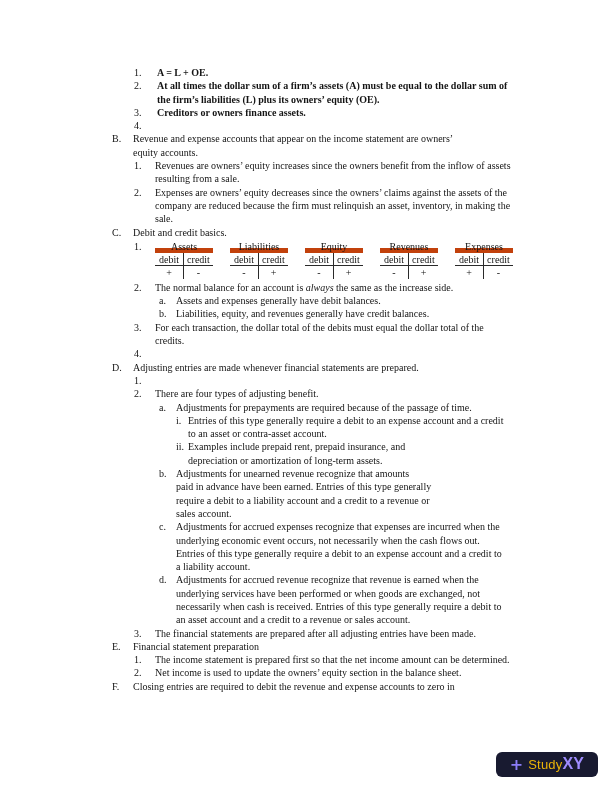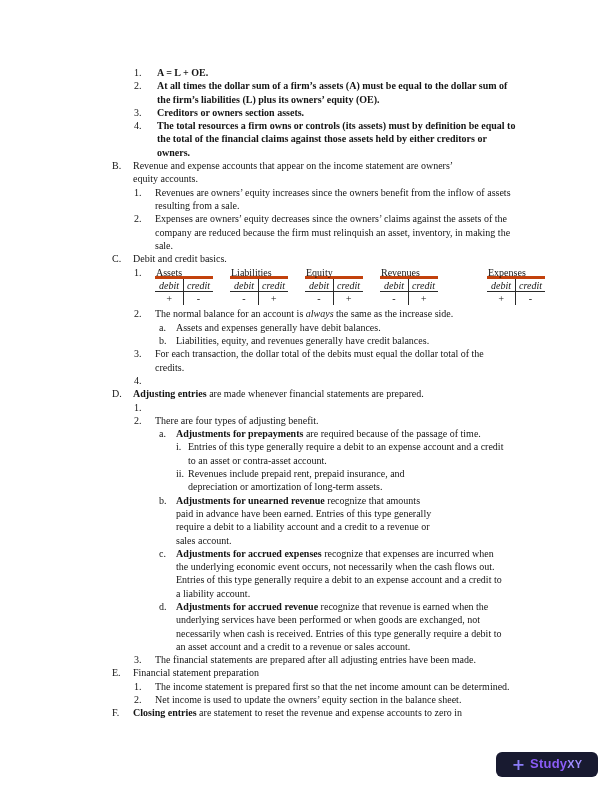--- a/index.html
+++ b/index.html
@@ -29,67 +29,66 @@
 
   .lvl-alpha { margin-left:159px; }
   .lvl-alpha .lbl { width:17px; }
   .lvl-alpha .txt { max-width:330px; }
 
   .lvl-roman { margin-left:176px; }
   .lvl-roman .lbl { width:12px; }
   .lvl-roman .txt { max-width:320px; }
 
   .prewrap .txt { white-space:pre-line; max-width:340px; }
-  b { font-weight:bold;margin-top:8px; }
+  b { font-weight:normal;margin-top:8px; }
   i { font-style:italic; }
 
   
   .trow { display:flex; margin-left:134px; margin-top:1px; margin-bottom:2px; }
   .trow .lbl { width:21px; flex:none; }
   .taccts { display:flex; }
   .tacct { margin-right:17px; }
-  .tacct:last-child { margin-right:0;margin-left:32px; }
-  .tname { border-bottom:3px solid #c2410c; padding:0 1px; height:13px; }
-  .tgrid { display:flex;font-style:italic; }
+  .tacct:last-child { margin-right:0; }
+  .tname { text-align:center; border-bottom:5px solid #c2410c; padding:0 1px; height:13px; }
+  .tgrid { display:flex; }
   .tcell { width:29px; text-align:center; height:13px; }
   .tcell.dl { border-right:1px solid #2a2a2a; }
   .thead .tcell { border-bottom:1px solid #2a2a2a; }
 
   
   .brand {
     position:absolute; right:14px; bottom:15px;
     width:102px; height:25px; background:#181a30; border-radius:6px;
     display:flex; align-items:center; justify-content:center; gap:5px;
     font-family:"Liberation Sans", sans-serif;
   }
   .brand .plus { color:#8b7cf8; font-size:16px; font-weight:bold; line-height:1; font-family:"DejaVu Sans", sans-serif; }
-  .brand .study { color:#8b5cf6; font-weight:bold; font-size:13px; letter-spacing:0.2px; }
-  .brand .xy { color:#9f8cff; font-weight:bold; font-size:11px; letter-spacing:0.2px; }
+  .brand .study { color:#eab308; font-weight:normal; font-size:13px; letter-spacing:0.2px; }
+  .brand .xy { color:#9f8cff; font-weight:bold; font-size:16px; letter-spacing:0.2px; }
 </style>
 </head>
 <body>
 
 <div class="page">
   <div class="content">
 
     <div class="li lvl-topnum">
       <span class="lbl">1.</span>
       <div class="txt">A = L + OE.</div>
     </div>
     <div class="li lvl-topnum">
       <span class="lbl">2.</span>
       <div class="txt">At all times the dollar sum of a firm’s assets (A) must be equal to the dollar sum of the firm’s liabilities (L) plus its owners’ equity (OE).</div>
     </div>
     <div class="li lvl-topnum">
       <span class="lbl">3.</span>
-      <div class="txt">Creditors or owners section assets.</div>
+      <div class="txt">Creditors or owners finance assets.</div>
     </div>
     <div class="li lvl-topnum">
       <span class="lbl">4.</span>
-      <div class="txt">The total resources a firm owns or controls (its assets) must by definition be equal to the total of the financial claims against those assets held by either creditors or owners.</div>
     </div>
 
     <div class="li lvl-letter">
       <span class="lbl">B.</span>
       <div class="txt">Revenue and expense accounts that appear on the income statement are owners’ equity accounts.</div>
     </div>
     <div class="li lvl-num">
       <span class="lbl">1.</span>
       <div class="txt">Revenues are owners’ equity increases since the owners benefit from the inflow of assets resulting from a sale.</div>
     </div>
@@ -204,21 +203,21 @@
     <div class="li lvl-alpha">
       <span class="lbl">a.</span>
       <div class="txt"><b>Adjustments for prepayments</b><span> are required because of the passage of time.</span></div>
     </div>
     <div class="li lvl-roman">
       <span class="lbl">i.</span>
       <div class="txt">Entries of this type generally require a debit to an expense account and a credit to an asset or contra-asset account.</div>
     </div>
     <div class="li lvl-roman prewrap">
       <span class="lbl">ii.</span>
-      <div class="txt">Revenues include prepaid rent, prepaid insurance, and
+      <div class="txt">Examples include prepaid rent, prepaid insurance, and
 depreciation or amortization of long-term assets.</div>
     </div>
     <div class="li lvl-alpha prewrap">
       <span class="lbl">b.</span>
       <div class="txt"><b>Adjustments for unearned revenue</b><span> recognize that amounts
 paid in advance have been earned. Entries of this type generally
 require a debit to a liability account and a credit to a revenue or
 sales account.</span></div>
     </div>
     <div class="li lvl-alpha">
@@ -242,21 +241,21 @@
       <span class="lbl">1.</span>
       <div class="txt">The income statement is prepared first so that the net income amount can be determined.</div>
     </div>
     <div class="li lvl-num">
       <span class="lbl">2.</span>
       <div class="txt">Net income is used to update the owners’ equity section in the balance sheet.</div>
     </div>
 
     <div class="li lvl-letter">
       <span class="lbl">F.</span>
-      <div class="txt"><b>Closing entries</b><span> are statement to reset the revenue and expense accounts to zero in</span></div>
+      <div class="txt"><b>Closing entries</b><span> are required to debit the revenue and expense accounts to zero in</span></div>
     </div>
 
   </div>
 
   <div class="brand">
     <span class="plus">+</span>
     <span><span class="study">Study</span><span class="xy">XY</span></span>
   </div>
 </div>
 

